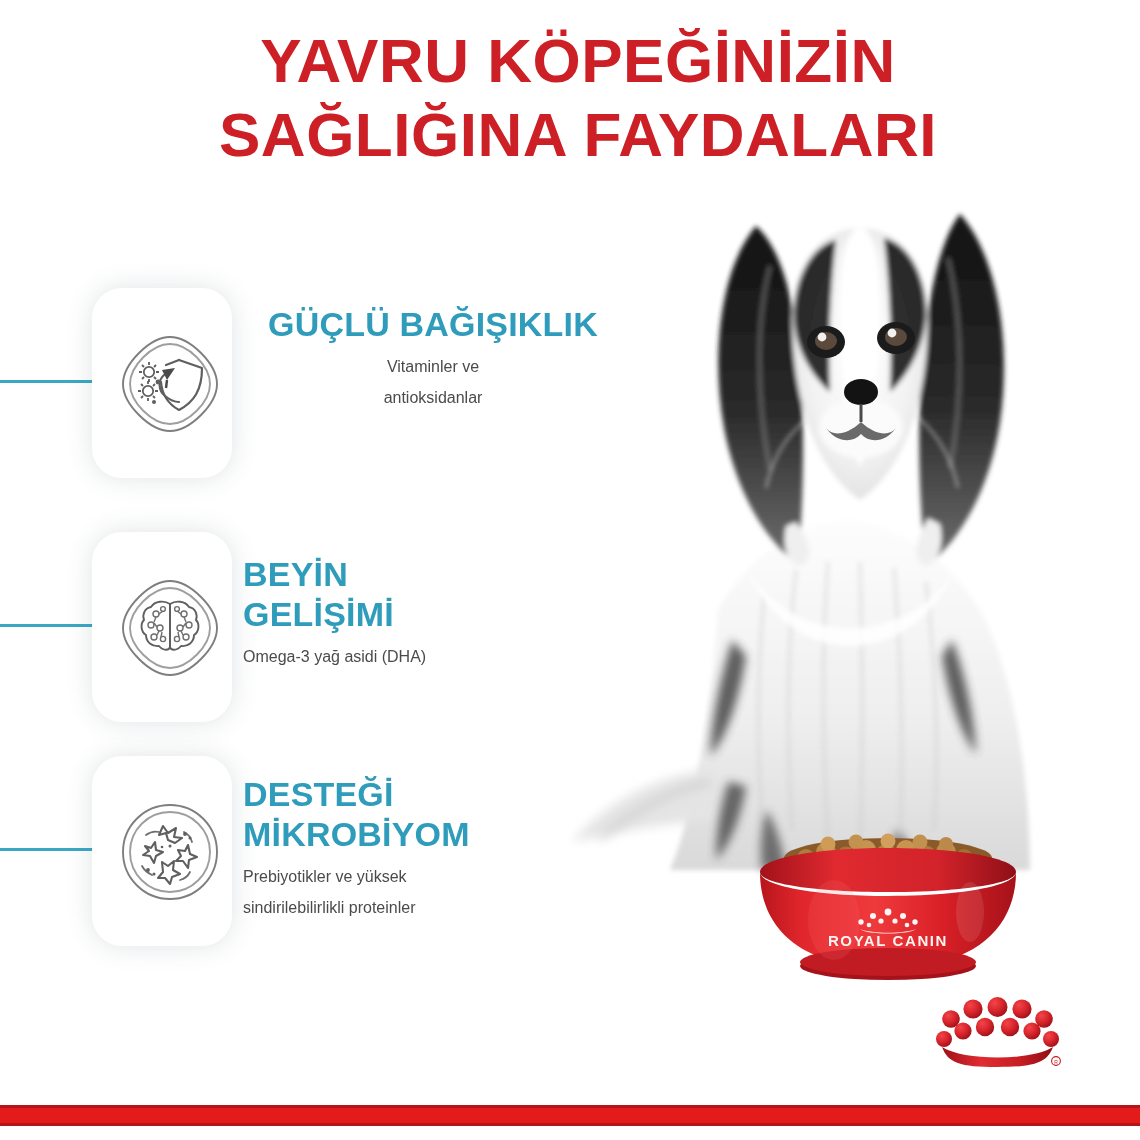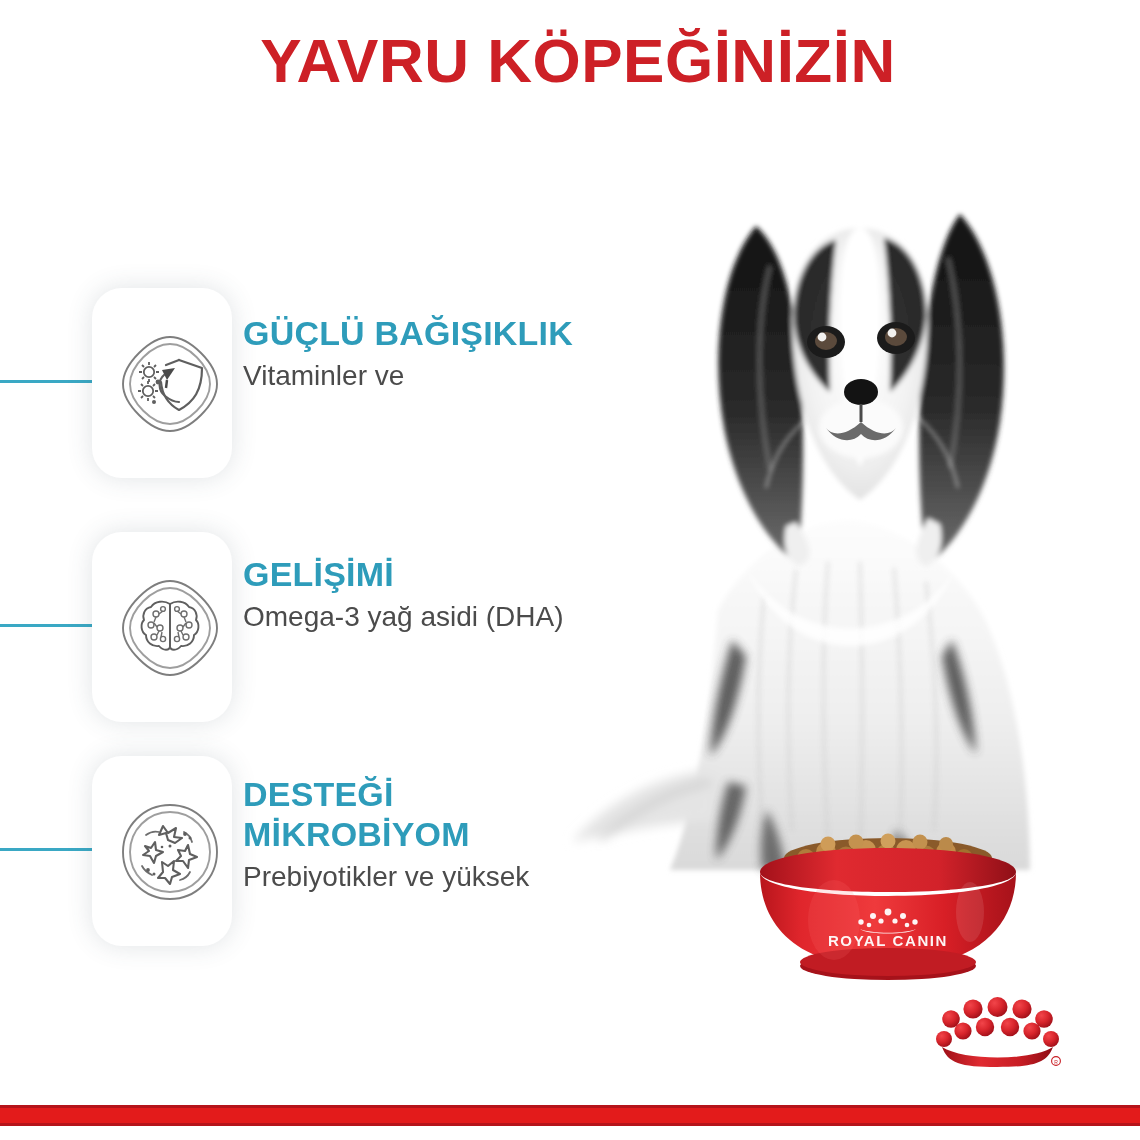--- a/index.html
+++ b/index.html
@@ -102,27 +102,27 @@
     font-size: 34px;
     line-height: 40px;
     letter-spacing: 0.2px;
     text-transform: none;
   }
   .b-head .hl { display: block; white-space: nowrap; }
   .b-sub {
     margin-top: 7px;
     color: #4b4b4b;
     font-weight: 400;
-    font-size: 28px;
+    font-size: 16px;
     line-height: 31px;
   }
   .b-sub .sl { display: block; white-space: nowrap; }
 
   
-  .benefit.b0 .texts { top: 25px; }
+  .benefit.b0 .texts { top: 16px; text-align: center; }
   .benefit.b1 .texts { top: 22px; }
   .benefit.b2 .texts { top: 18px; }
 
   
   #bowl { position: absolute; left: 738px; top: 828px; width: 300px; height: 160px; z-index: 12; }
   #bowl svg { display: block; }
 
   
   #crown-logo { position: absolute; left: 930px; top: 995px; width: 135px; height: 80px; z-index: 20; }
   #crown-logo svg { display:block; }
@@ -140,20 +140,21 @@
     z-index: 40;
   }
 </style>
 </head>
 <body>
 
 <div id="page">
 
   <div id="title">
     <span class="tline">YAVRU KÖPEĞİNİZİN</span>
+    <span class="tline">SAĞLIĞINA FAYDALARI</span>
   </div>
 
   <div id="dog-photo">
     <svg viewBox="0 0 560 740" width="560" height="740" xmlns="http://www.w3.org/2000/svg">
       <defs>
         <radialGradient id="furW" cx="50%" cy="45%" r="62%">
           <stop offset="0%" stop-color="#ffffff"></stop>
           <stop offset="62%" stop-color="#f2f2f2"></stop>
           <stop offset="100%" stop-color="#dcdcdc"></stop>
         </radialGradient>
@@ -268,20 +269,21 @@
         <path d="M44 38 L57 36 L49 48 Z" fill="#4a4a4a"></path>
         <path d="M49 48 L48 56" stroke="#4a4a4a" stroke-width="2.4" fill="none"></path>
       </svg>
     </div>
     <div class="texts">
       <div class="b-head">
         <span class="hl">GÜÇLÜ BAĞIŞIKLIK</span>
       </div>
       <div class="b-sub">
         <span class="sl">Vitaminler ve</span>
+        <span class="sl">antioksidanlar</span>
       </div>
     </div>
   </div>
 
   <div class="benefit b1">
     <div class="lead-line"></div>
     <div class="card"></div>
     <div class="icon-box">
       <svg viewBox="0 0 104 104" xmlns="http://www.w3.org/2000/svg">
         <g fill="none" stroke="#7e7e7e" stroke-width="1.9">
@@ -306,20 +308,21 @@
           <circle cx="68" cy="61" r="3"></circle>
             <circle cx="59" cy="63" r="2.6"></circle>
             <circle cx="59" cy="33" r="2.4"></circle>
           <path d="M41 38 L45 35 M36 46 L38 41 M39 51 L36 47 M39 59 L41 55 M43 61 L44 56"></path>
           <path d="M63 38 L59 35 M68 46 L66 41 M65 51 L68 47 M65 59 L63 55 M61 61 L60 56"></path>
         </g>
       </svg>
     </div>
     <div class="texts">
       <div class="b-head">
+        <span class="hl">BEYİN</span>
         <span class="hl">GELİŞİMİ</span>
       </div>
       <div class="b-sub">
         <span class="sl">Omega-3 yağ asidi (DHA)</span>
       </div>
     </div>
   </div>
 
   <div class="benefit b2">
     <div class="lead-line"></div>
@@ -352,20 +355,21 @@
         </g>
       </svg>
     </div>
     <div class="texts">
       <div class="b-head">
         <span class="hl">DESTEĞİ</span>
         <span class="hl">MİKROBİYOM</span>
       </div>
       <div class="b-sub">
         <span class="sl">Prebiyotikler ve yüksek</span>
+        <span class="sl">sindirilebilirlikli proteinler</span>
       </div>
     </div>
   </div>
 
   <div id="bowl">
     <svg viewBox="0 0 300 160" width="300" height="160" xmlns="http://www.w3.org/2000/svg">
       <defs>
         <linearGradient id="bowlG" x1="0" y1="0" x2="1" y2="0">
           <stop offset="0%" stop-color="#b8151c"></stop>
           <stop offset="16%" stop-color="#e0262c"></stop>

